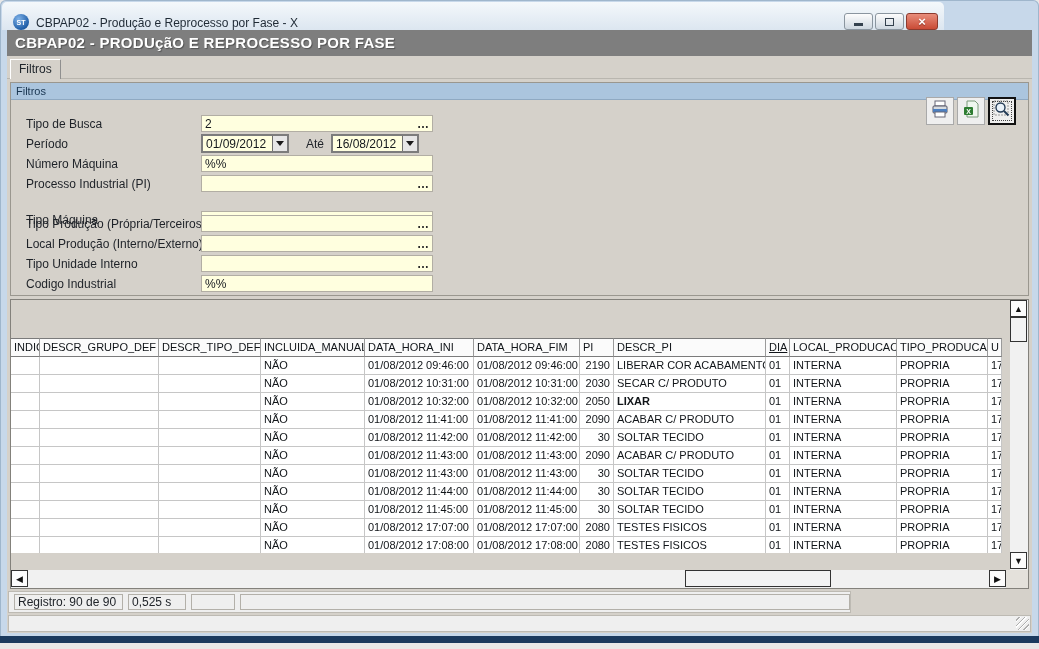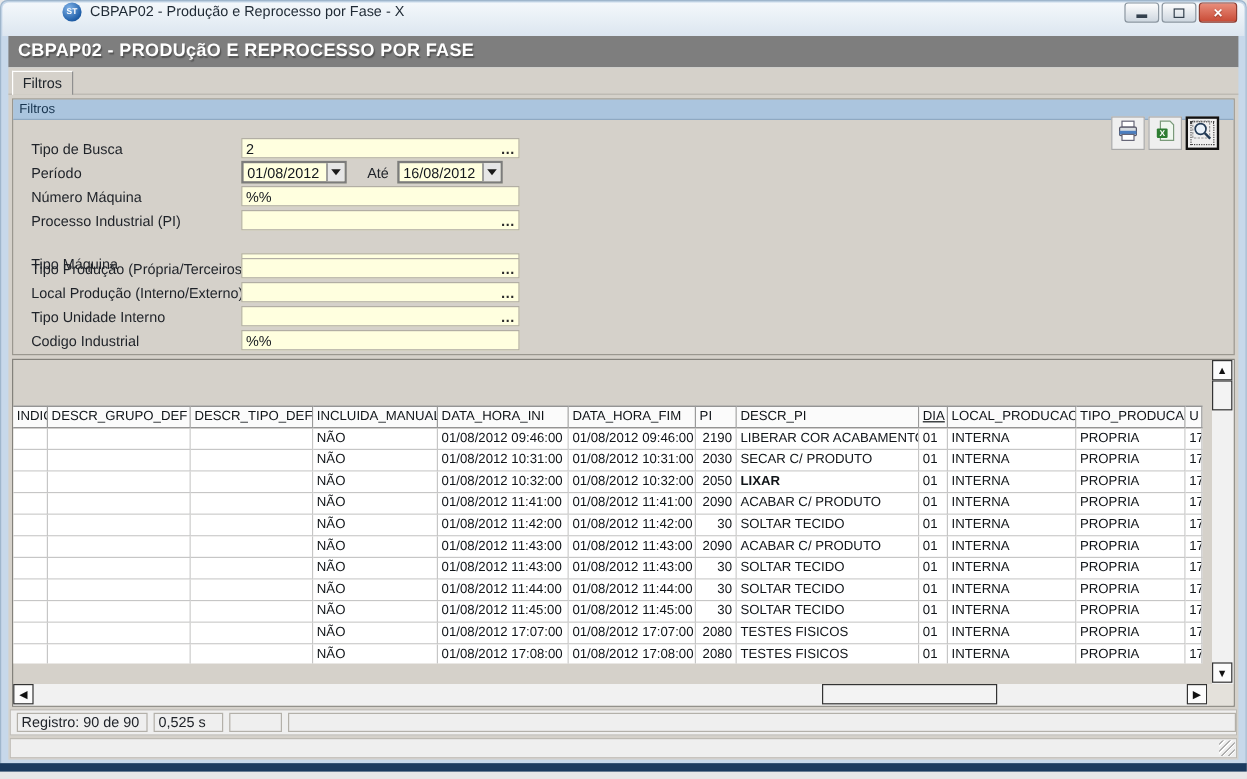--- a/index.html
+++ b/index.html
@@ -7,23 +7,23 @@
               font-family:"Liberation Sans", sans-serif; }
 
   
   .window { position:absolute; left:0; top:0; width:1039px; height:637px;
             background:#C7D8EA; border-radius:6px 6px 0 0;
             box-shadow:inset 0 0 0 1px #9FB6CC; }
   .window-bottom-edge { position:absolute; left:0; top:636px; width:1039px; height:7px;
             background:#1B3A5E; }
 
   
-  .titlebar { position:absolute; left:2px; top:2px; width:1035px; height:28px;
+  .titlebar { position:absolute; left:2px; top:2px; width:942px; height:28px;
               background:linear-gradient(#F4F8FB,#DCE6F0);
-              border-radius:5px 5px 0 0; display:flex; align-items:flex-start;padding-left:39px; }
+              border-radius:5px 5px 0 0; display:flex; align-items:flex-end; }
   .app-icon { width:16px; height:16px; border-radius:50%;
               background:radial-gradient(circle at 35% 30%, #7FB2E8, #1F5EA8 70%, #123F75);
               margin:0 7px 0 11px; color:#fff; font-size:7px; font-weight:bold;
               display:flex; align-items:center; justify-content:center; }
   .title-text { font-size:12px; color:#1F2A35; }
   .win-buttons { margin-left:auto; margin-right:6px; display:flex; gap:2px; }
   .win-btn { width:29px; height:17px; border-radius:3px; border:1px solid #8A959F;
              background:linear-gradient(#FDFDFD,#CED7E0);
              display:flex; align-items:center; justify-content:center; }
   .win-btn.close { width:32px; border-color:#8C3A2E;
@@ -94,21 +94,21 @@
 
   
   .vscroll { position:absolute; right:0; top:0; width:18px; height:270px; background:#F1F1F1; }
   .hscroll { position:absolute; left:0; top:270px; width:996px; height:18px; background:#F1F1F1; }
   .sb-btn { position:absolute; width:17px; height:17px; background:#FCFCFC; border:1px solid #333;
             display:flex; align-items:center; justify-content:center; font-size:9px; color:#111; }
   .sb-thumb { position:absolute; background:#F3F3F3; border:1px solid #333; }
   .scroll-corner { position:absolute; right:0; top:270px; width:22px; height:18px; background:#E4E1DB; }
 
   
-  .statusbar { position:absolute; left:1px; top:535px; width:1023px; height:22px;
+  .statusbar { position:absolute; left:1px; top:535px; width:843px; height:22px;
                background:#EFEFEF; border:1px solid #BDBAB3; display:flex; align-items:center;
                padding-left:5px; gap:5px; }
   .sb-panel { height:16px; border:1px solid #B3B0A9; font-size:12px; color:#20242A;
               line-height:15px; padding-left:3px; background:#EFEFEF; white-space:nowrap; overflow:hidden; }
   .bottombar { position:absolute; left:1px; top:559px; width:1023px; height:17px;
                background:#EFEFEF; border:1px solid #BDBAB3; }
   .grip { position:absolute; right:1px; bottom:1px; width:13px; height:13px;
           background:repeating-linear-gradient(135deg, transparent 0 2px, #AFAFAF 2px 3px, #fff 3px 4px); }
 </style>
 </head>
@@ -146,21 +146,21 @@
           <div class="filter-row" style="top: 14px;">
             <div class="filter-label">Tipo de Busca</div>
             <div class="filter-field">
               <span class="fval">2</span>
               <span class="ellipsis">…</span>
             </div>
           </div>
           <div class="filter-row" style="top: 34px;">
             <div class="filter-label">Período</div>
             <div class="date-combo pos-combo1">
-              <span class="fval">01/08/2012</span>
+              <span class="fval">01/09/2012</span>
               <div class="combo-btn">
                 <span class="arr"></span>
               </div>
             </div>
             <span class="until-label">Até</span>
             <div class="date-combo pos-combo2">
               <span class="fval">16/08/2012</span>
               <div class="combo-btn">
                 <span class="arr"></span>
               </div>

